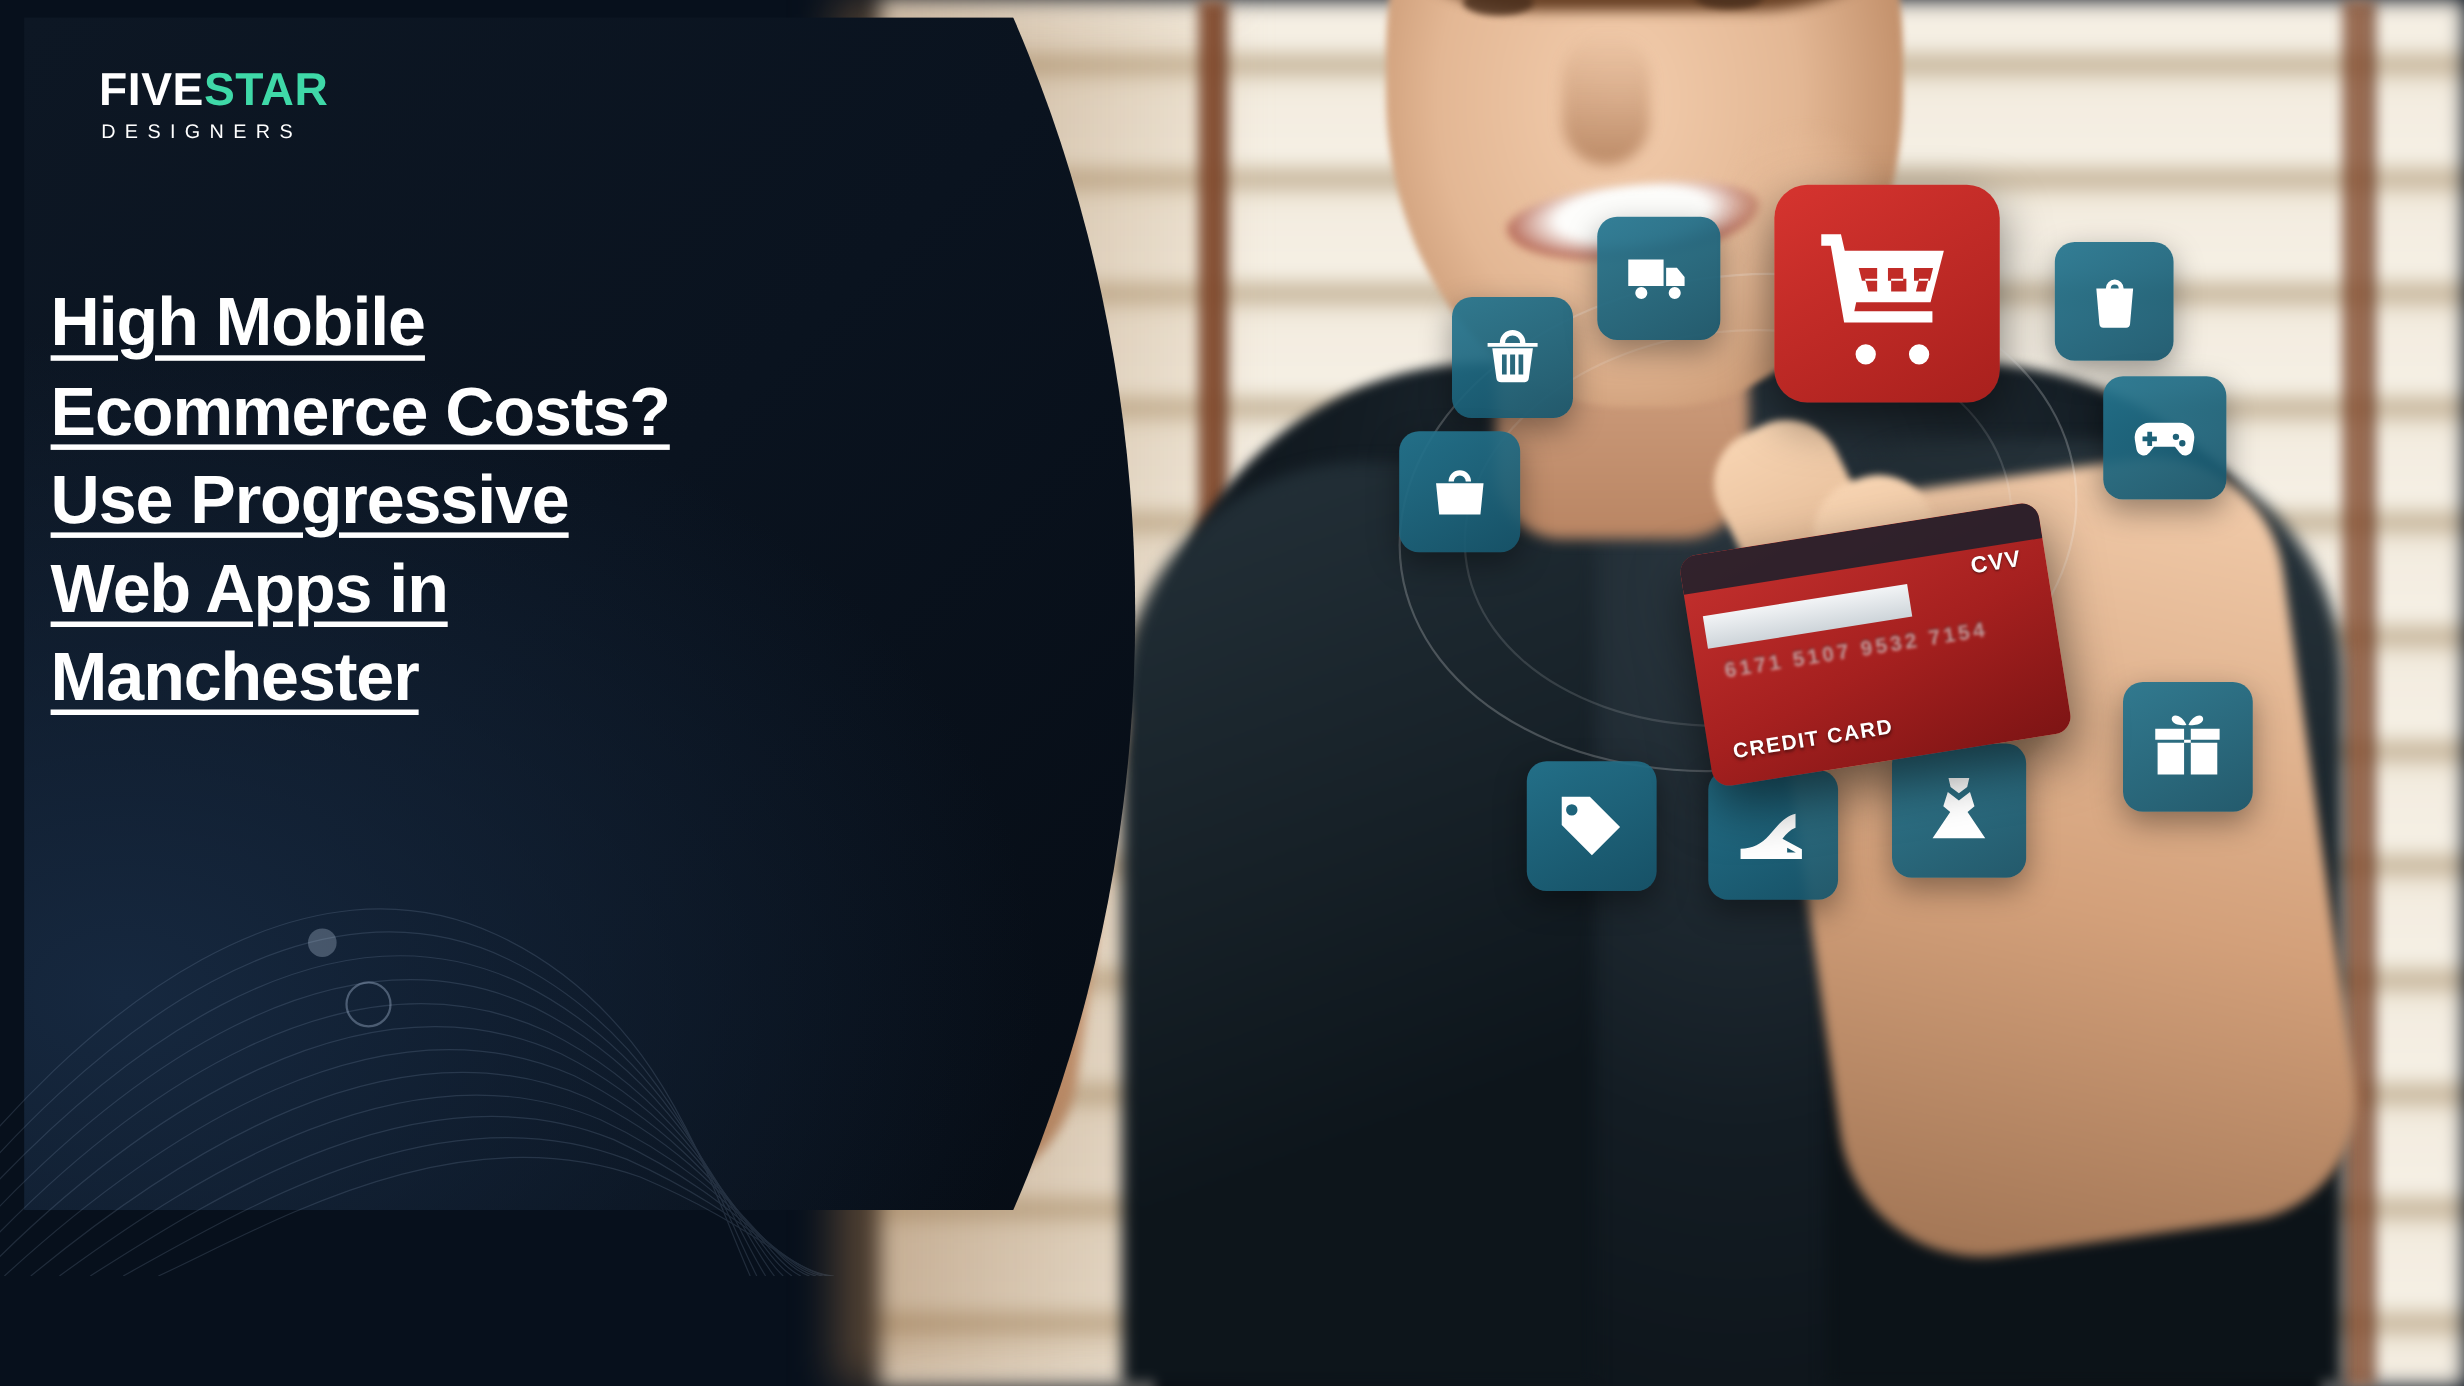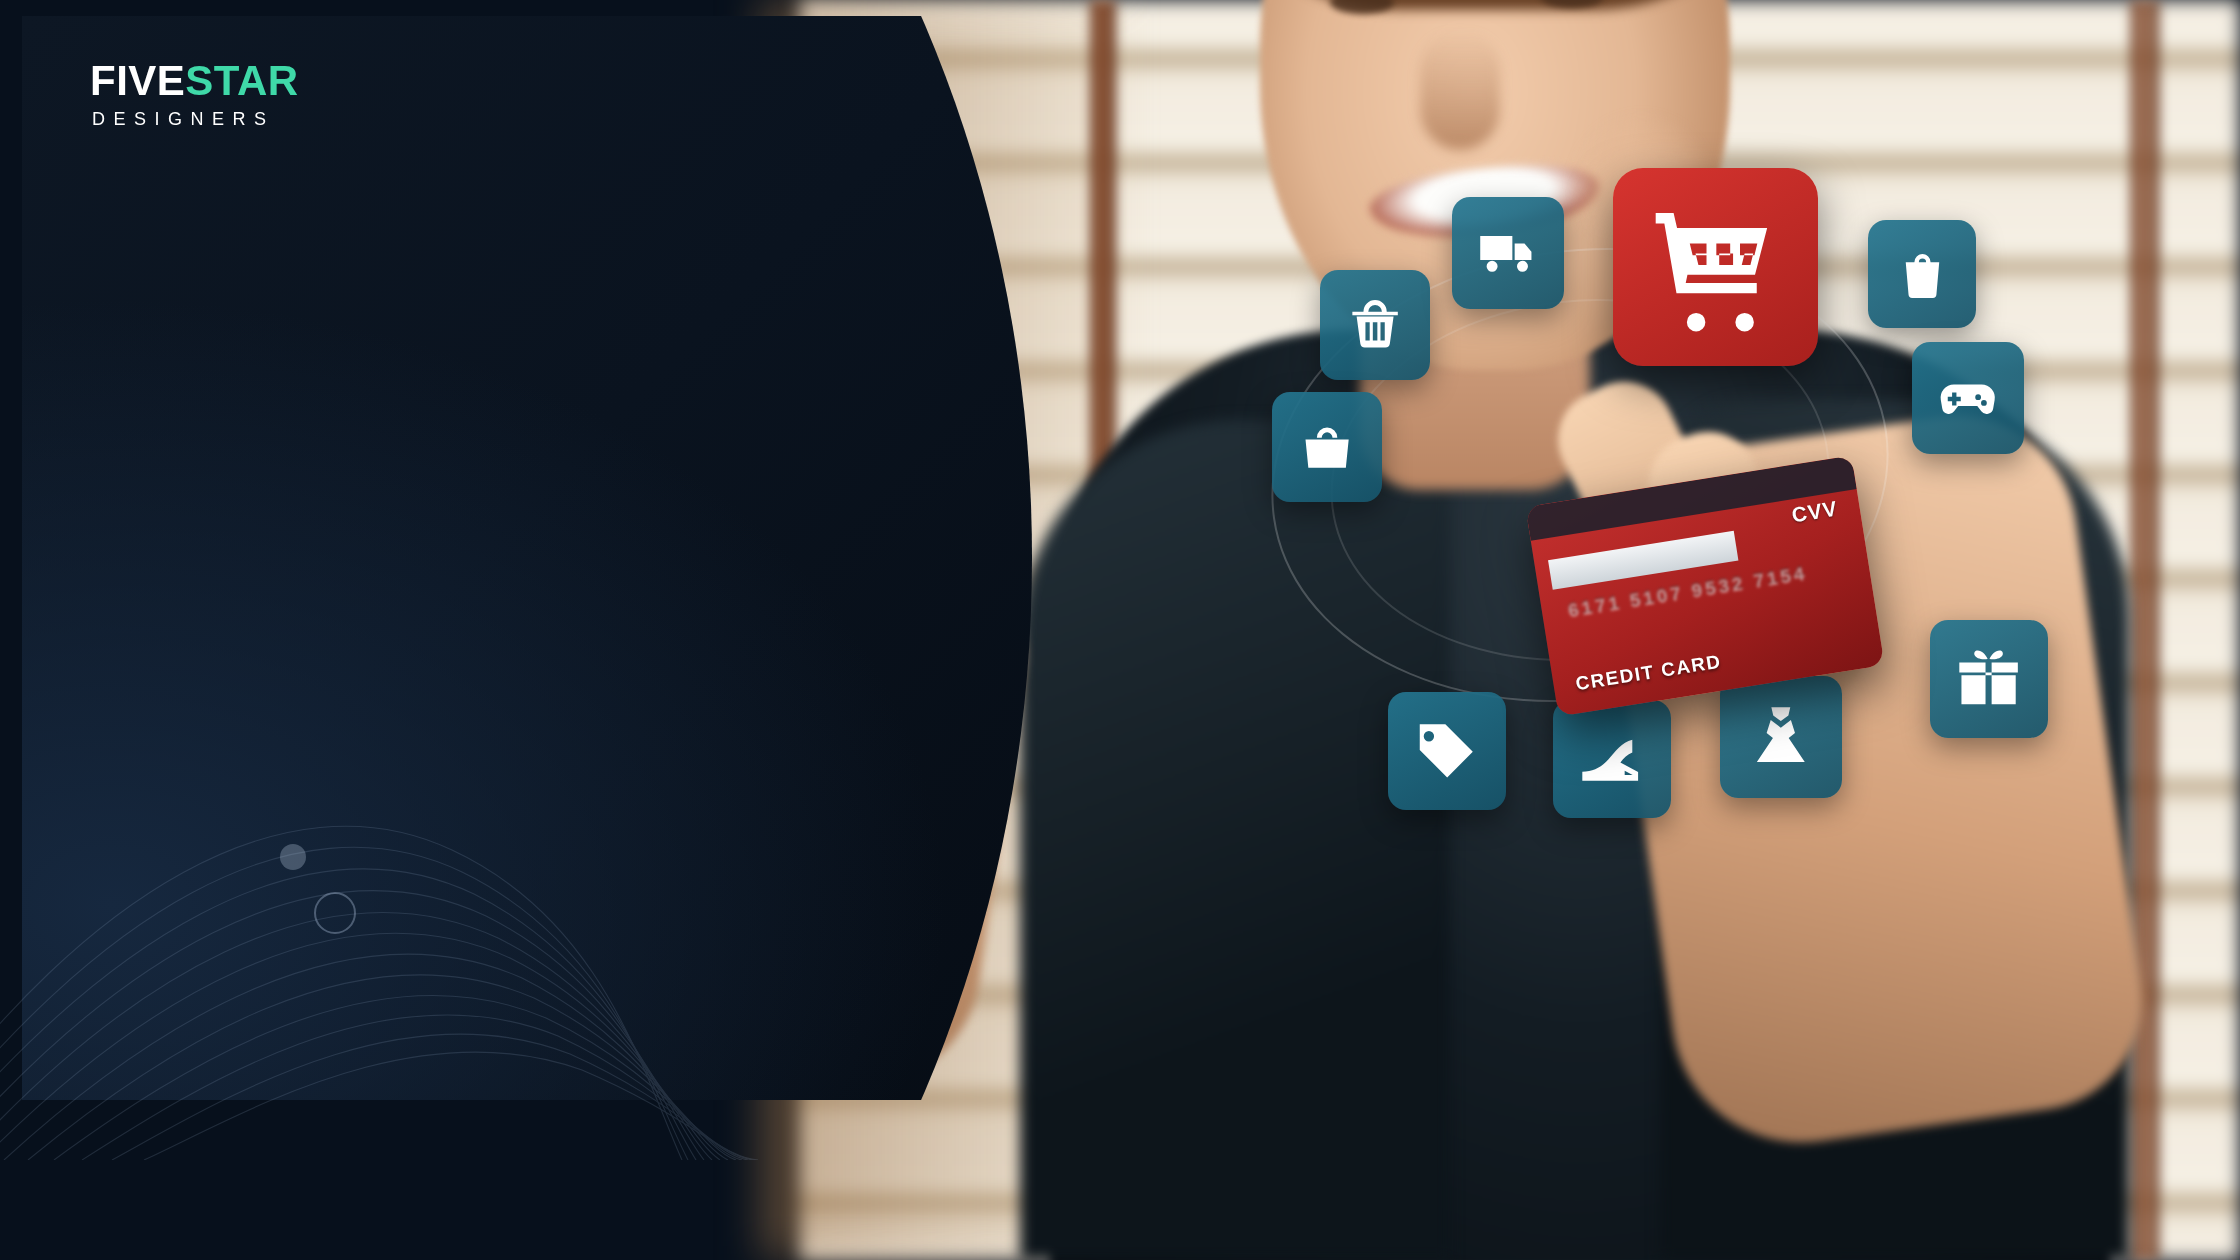--- a/index.html
+++ b/index.html
@@ -358,14 +358,21 @@
     <div class="dot-filled"></div>
     <div class="dot-ring"></div>
 
     <div class="logo">
       <div class="logo-top">
         <span class="logo-five">FIVE</span><span class="logo-star">STAR</span>
       </div>
       <div class="logo-sub">DESIGNERS</div>
     </div>
 
+    <h1 class="headline">
+      <span class="ln">High Mobile</span>
+      <span class="ln">Ecommerce Costs?</span>
+      <span class="ln">Use Progressive</span>
+      <span class="ln">Web Apps in</span>
+      <span class="ln">Manchester</span>
+    </h1>
   </div>
 </div>
 
 </body></html>

